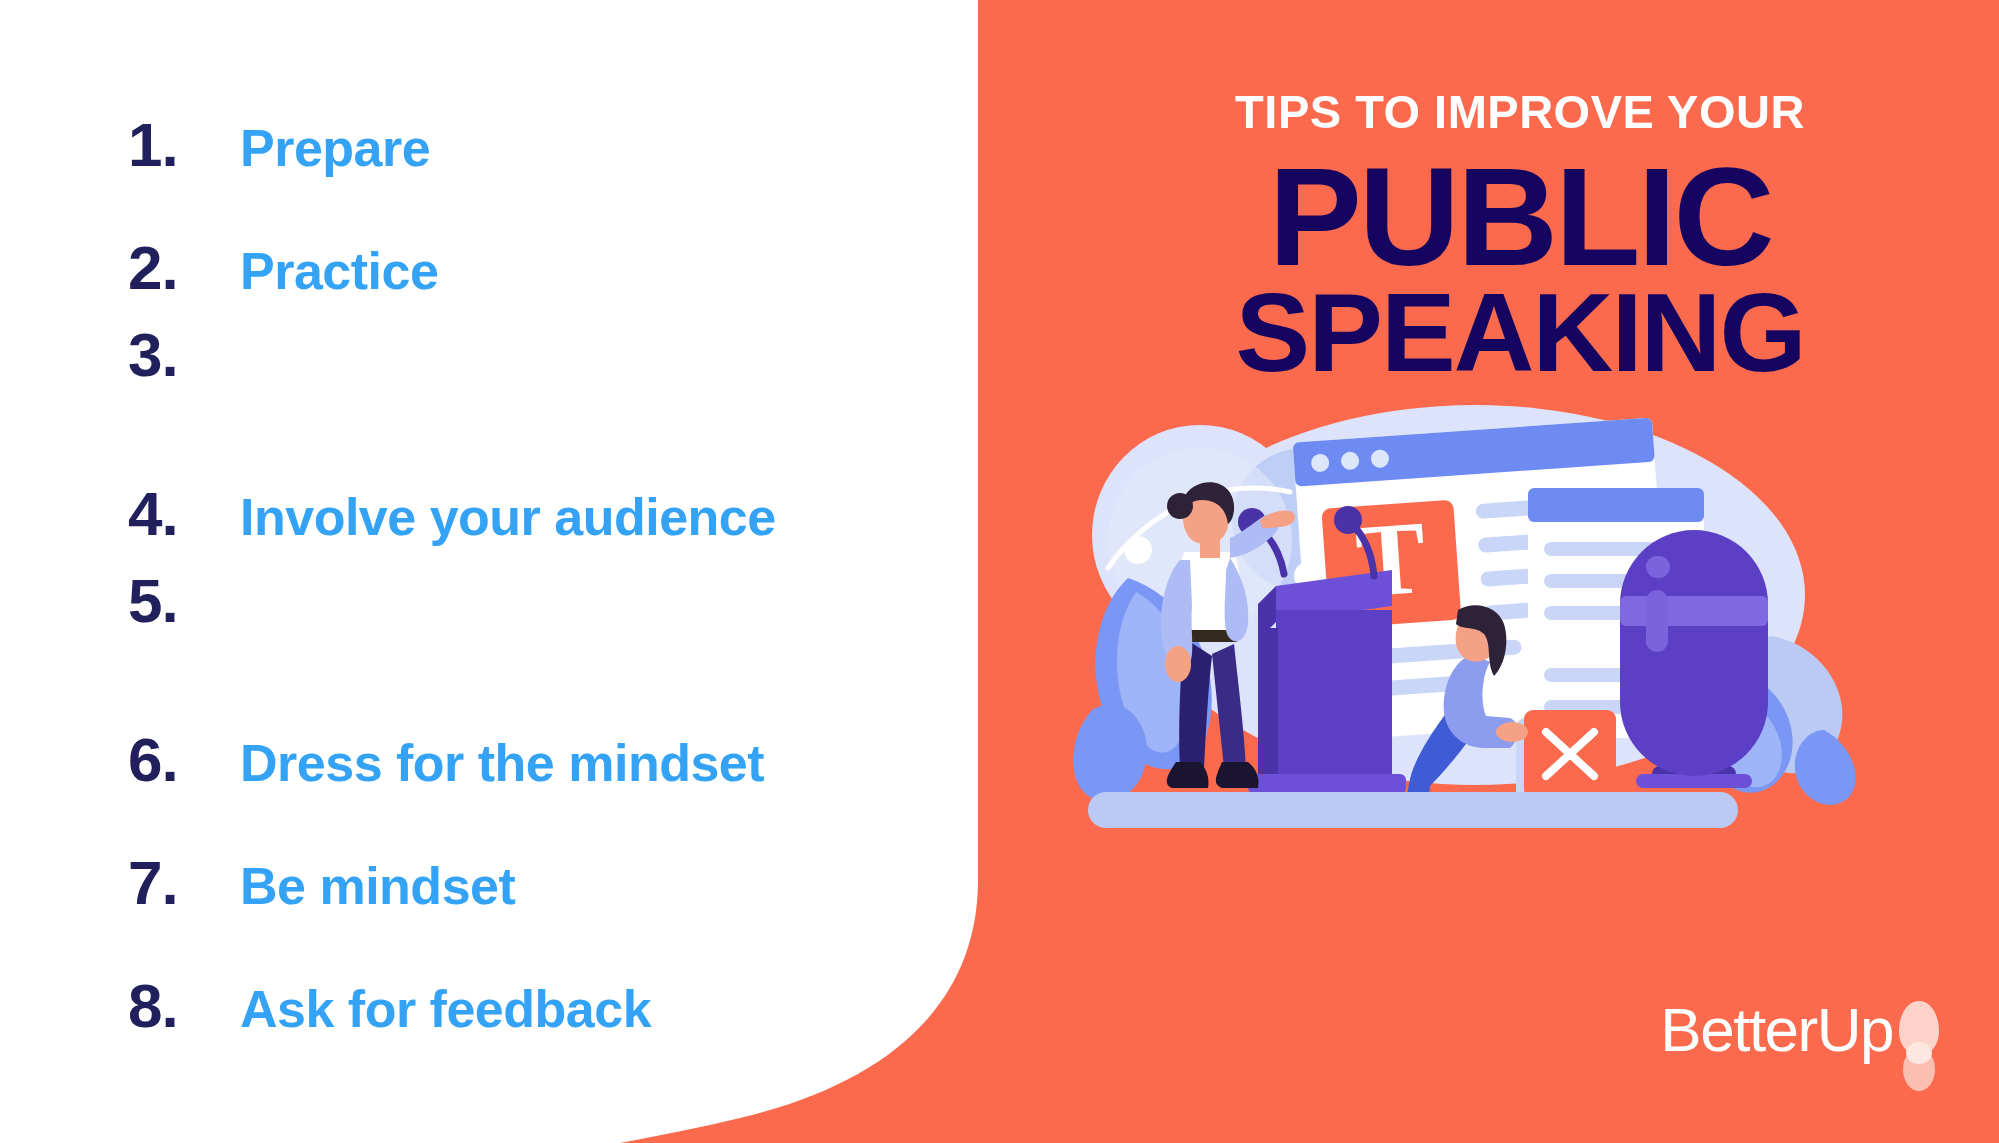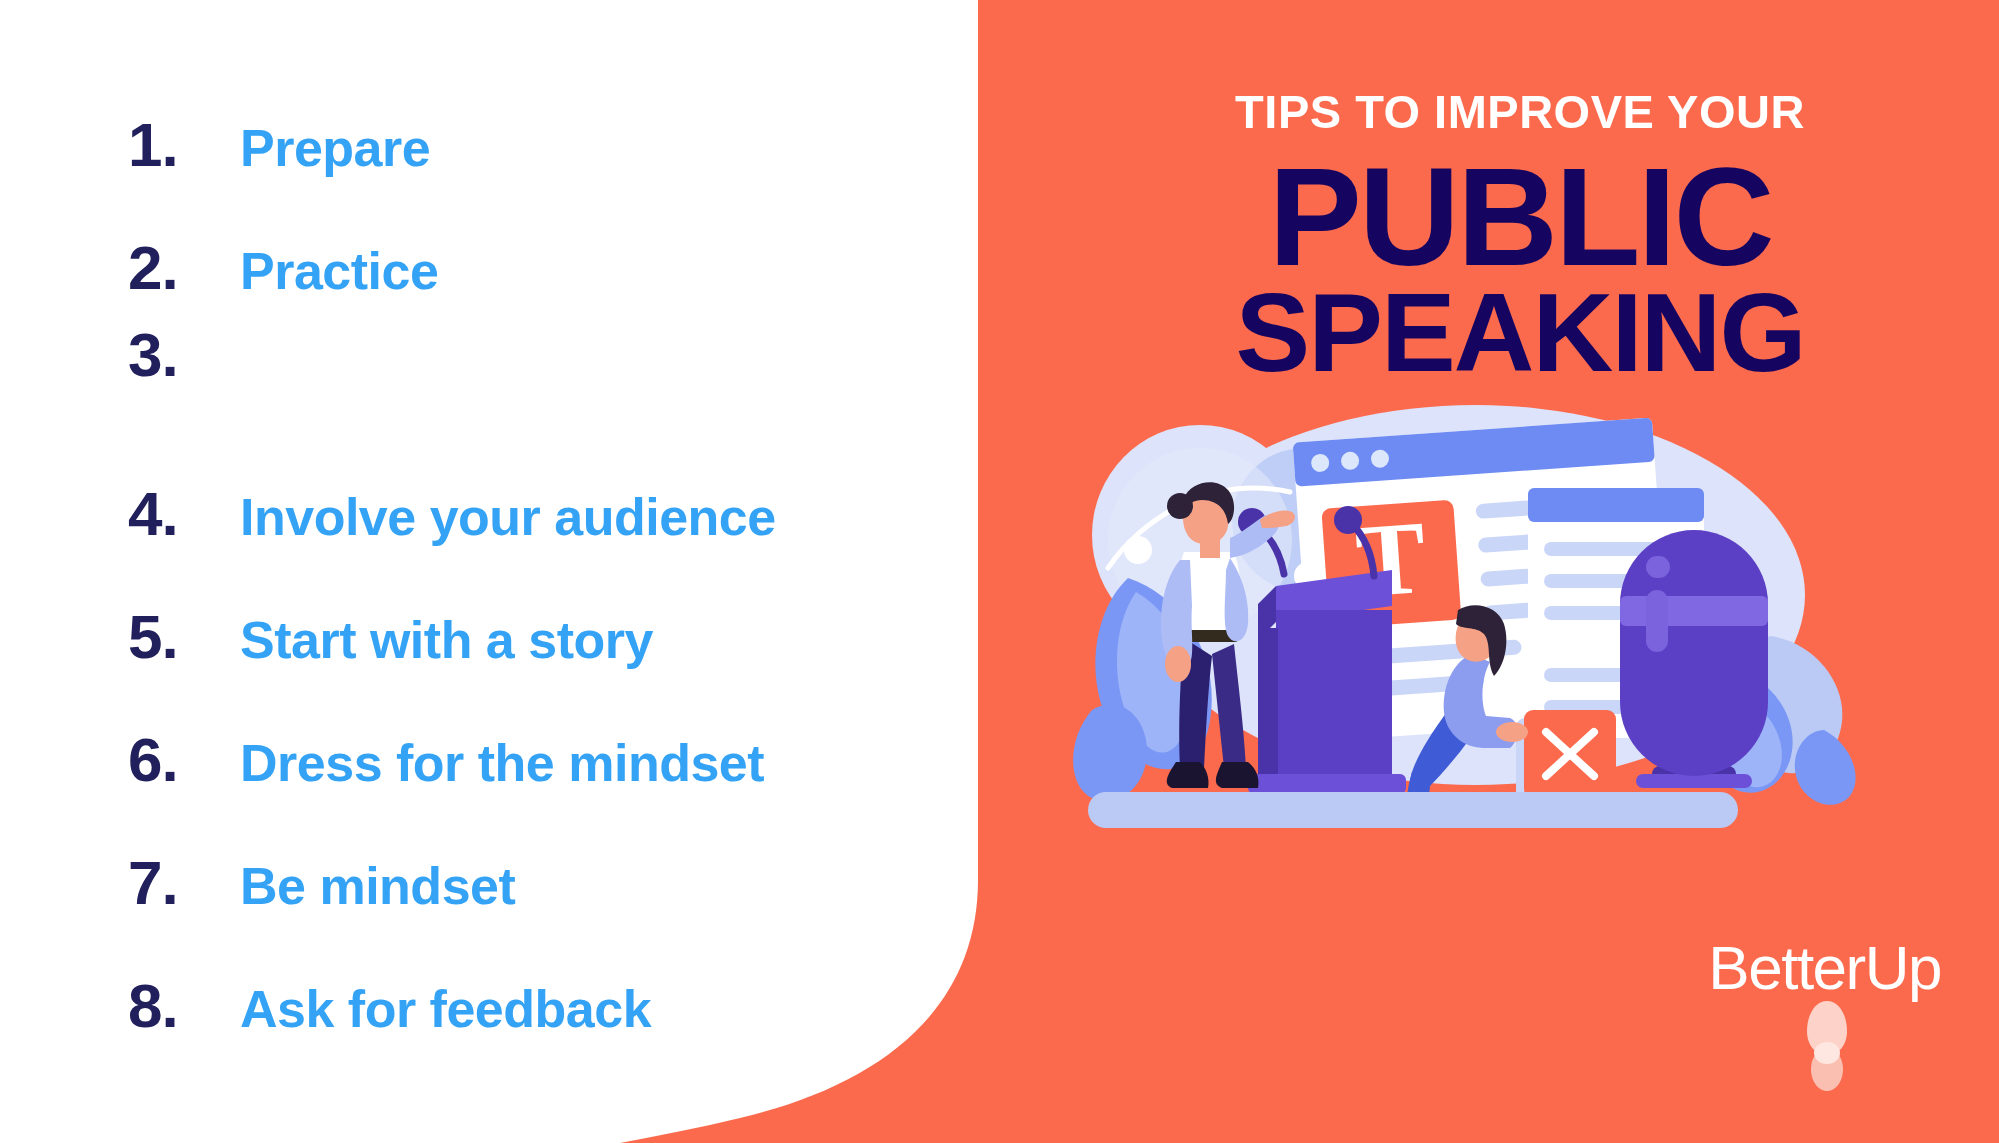--- a/index.html
+++ b/index.html
@@ -82,22 +82,21 @@
     left: 1080px; top: 400px;
     width: 790px; height: 420px;
   }
   #illustration svg { display:block; width:100%; height:100%; overflow: visible; }
 
   
   #logo {
     position: absolute;
     right: 58px; bottom: 50px;
     display: flex;
-    align-items: center;
-    flex-direction: column;
+    align-items: flex-start;
   }
   #logo-word {
     color: #FFFFFF;
     font-size: 62px;
     font-weight: 400;
     letter-spacing: -1.5px;
     line-height: 1;
   }
   #logo-mark { position: relative; width: 44px; height: 94px; margin-left: 4px; }
   #logo-mark svg { display:block; width:100%; height:100%; }
@@ -124,21 +123,20 @@
     </div>
     <div class="tip-row">
       <span class="tip-num">3.</span>
     </div>
     <div class="tip-row">
       <span class="tip-num">4.</span>
       <span class="tip-label">Involve your audience</span>
     </div>
     <div class="tip-row">
       <span class="tip-num">5.</span>
-      <span class="tip-label">Start with a story</span>
     </div>
     <div class="tip-row">
       <span class="tip-num">6.</span>
       <span class="tip-label">Dress for the mindset</span>
     </div>
     <div class="tip-row">
       <span class="tip-num">7.</span>
       <span class="tip-label">Be mindset</span>
     </div>
     <div class="tip-row">

